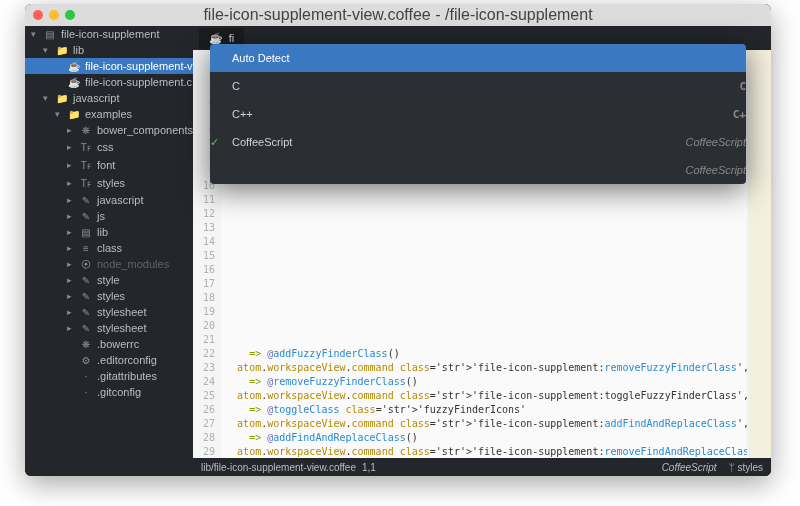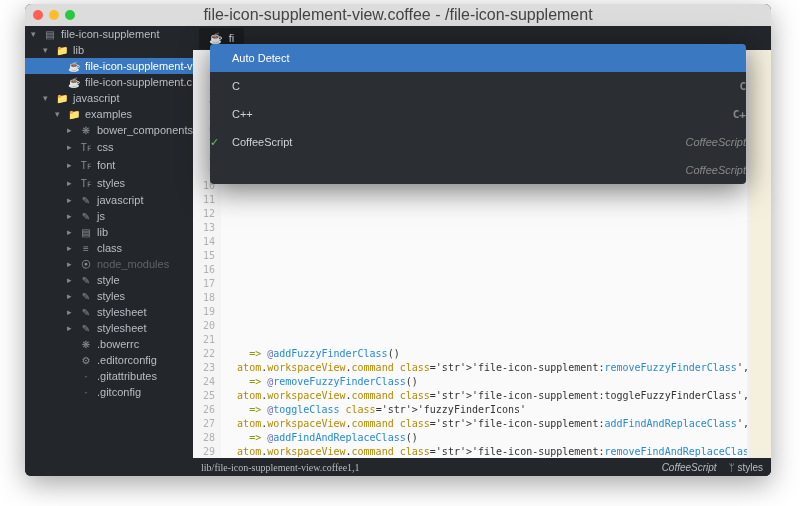--- a/index.html
+++ b/index.html
@@ -20,21 +20,21 @@
 .indent-1 { padding-left: 18px; } .indent-2 { padding-left: 30px; } .indent-3 { padding-left: 42px; }
 .main { flex: 1; display: flex; flex-direction: column; background: #1a1c1e; position: relative; }
 .tabbar { height: 24px; background: #23262a; display: flex; align-items: center; padding-left: 6px; }
 .tab { display: flex; align-items: center; gap: 6px; padding: 4px 10px; background: #1a1c1e; color: #cfd3d7; font-size: 11px; border-radius: 3px 3px 0 0; }
 .editor { flex: 1; background: #fafafa; display: flex; overflow: hidden; position: relative; }
 .right-strip { position:absolute; right:0; top:0; bottom:0; width:24px; background:#f5f0de; border-left:2px solid #f2f2f2; z-index:1; }
 .gutter { background: #f5f5f5; color: #b0b0b0; font-family: Menlo, monospace; font-size: 10px; padding: 3px 6px 3px 4px; text-align: right; line-height: 14px; width: 28px; }
 .code { font-family: Menlo, monospace; font-size: 10px; line-height: 14px; padding: 3px 4px; white-space: pre; color: #333; overflow:hidden; flex:1; }
 .kw { color: #b58900; } .fn { color: #268bd2; } .arrow { color:#859900; } .at { color:#6c71c4; }
 .statusbar { height: 18px; background: #23262a; color: #b8bec4; font-size: 10px; display: flex; align-items: center; padding: 0 8px; justify-content: space-between; }
-.statusbar .left { display:flex; gap:0; align-items:center;font-family:Liberation Serif, serif; }
+.statusbar .left { display:flex; gap:6px; align-items:center; }
 .statusbar .right { display:flex; gap:12px; align-items:center; }
 .palette { position: absolute; left: 210px; top: 44px; width: 536px; background: #2b2f33; color: #cfd3d7; border-radius: 4px; box-shadow: 0 6px 30px rgba(0,0,0,.55); overflow: hidden; z-index: 50; }
 .palette-item { display: flex; align-items: center; justify-content: space-between; padding: 0 0; height: 28px; font-size: 11px; }
 .palette-item.selected { background: #3a79c1; color: #fff; }
 .palette-item .check { width: 14px; color: #6fbf73; font-size: 11px; margin-right:8px; }
 .palette-item .label { flex:1; }
 .palette-item .badge { color: #888; font-size: 11px; font-style: italic; }
 .palette-item .badge.c { font-family: Menlo,monospace; font-style:normal; font-weight:bold; }
 .dim { color:#5f6469; }
 </style>

